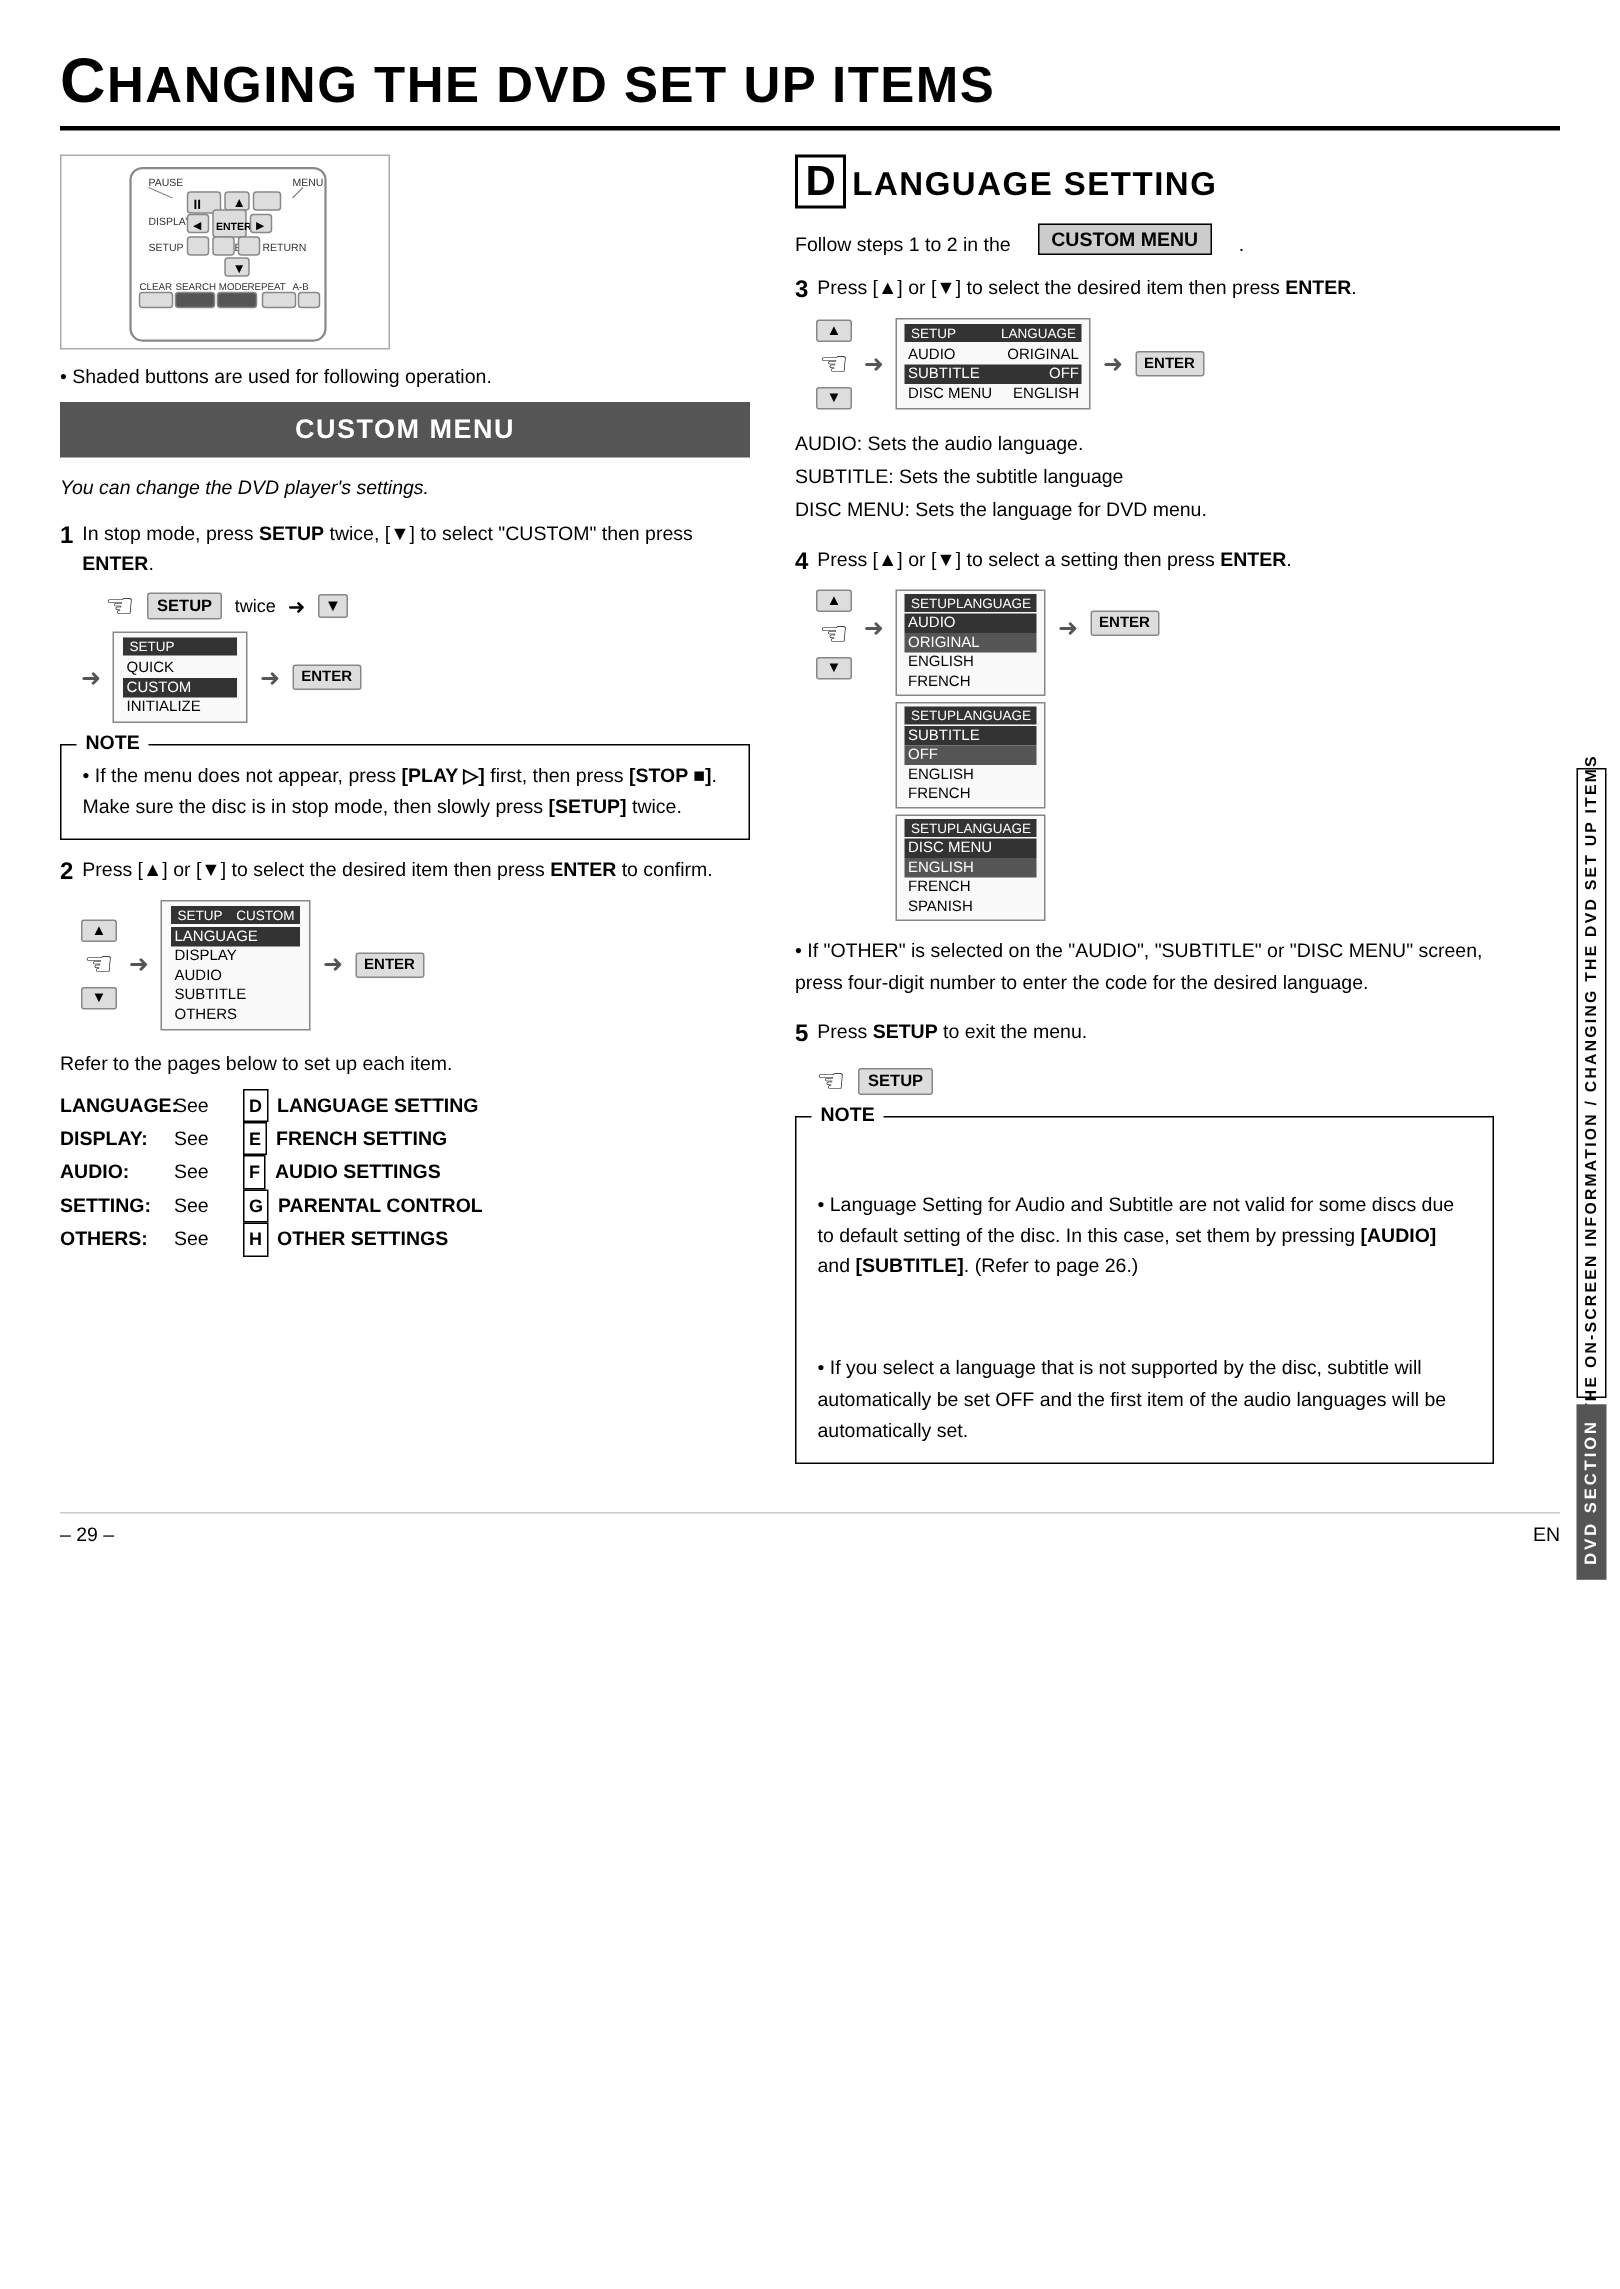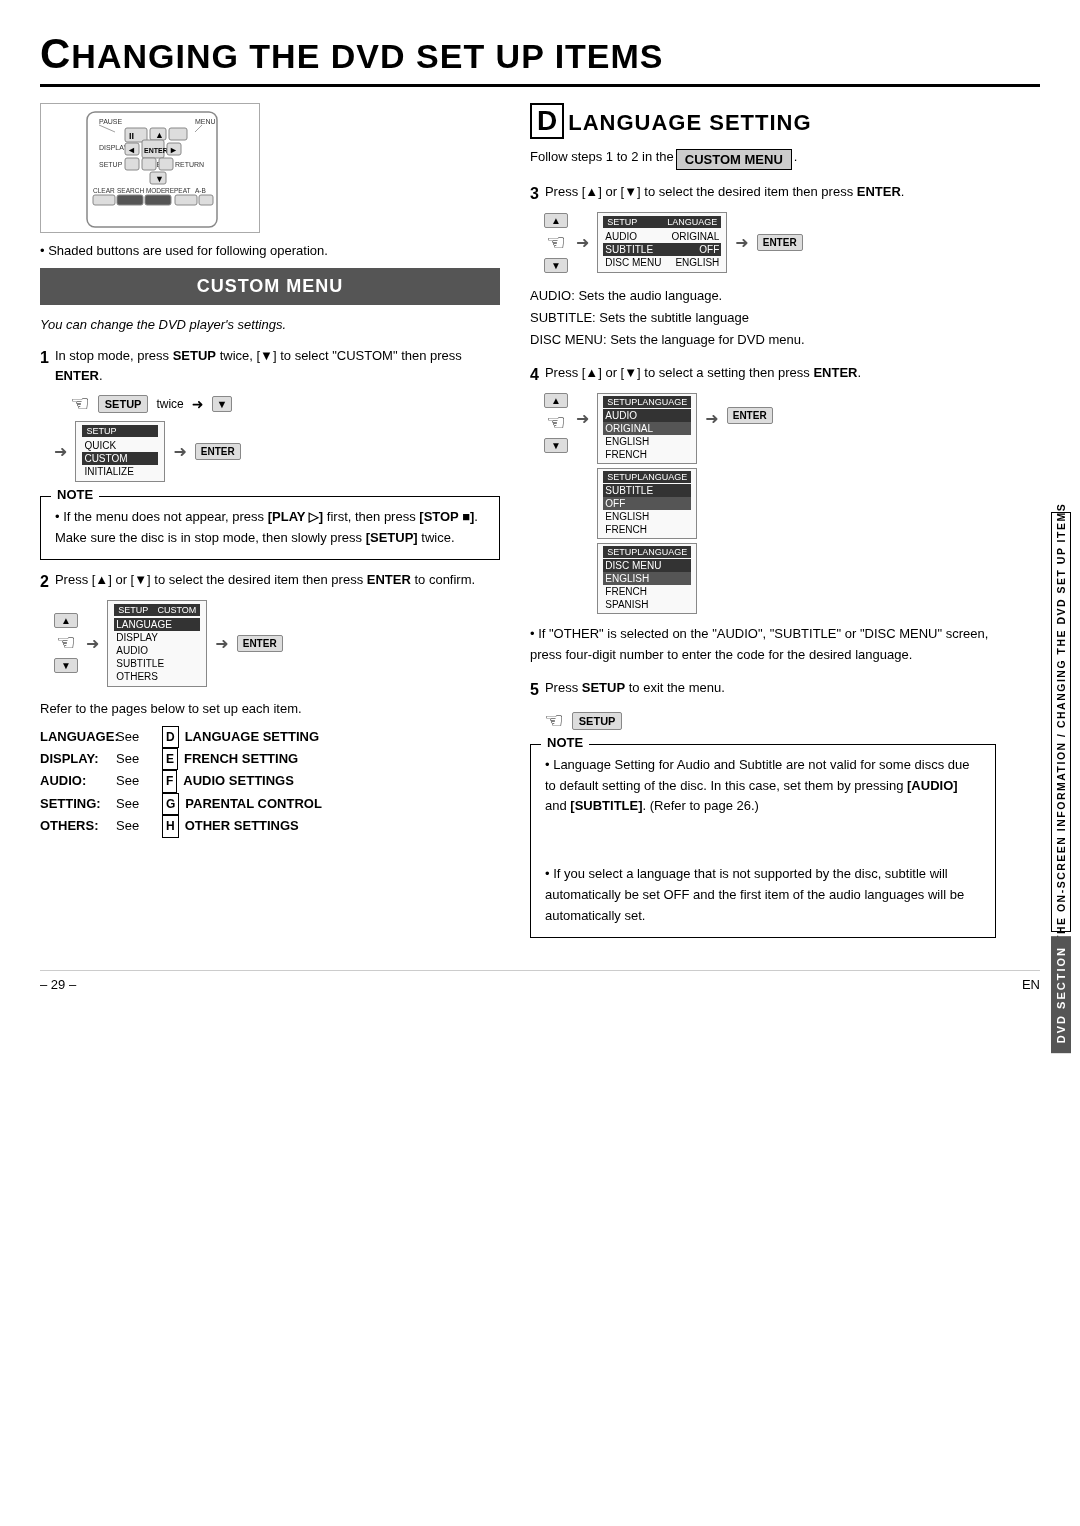--- a/index.html
+++ b/index.html
@@ -306,21 +306,21 @@
 
   </div>
 
   <div class="right-col">
 
     <div style="display:flex;align-items:baseline;gap:4px;margin-bottom:10px;">
       <span style="font-size:28px;font-weight:bold;border:2px solid #000;padding:0 5px;">D</span>
       <span style="font-size:22px;font-weight:bold;letter-spacing:1px;">LANGUAGE SETTING</span>
     </div>
 
-    <div style="margin-bottom:12px;font-size:13px;display:flex;align-items:flex-start;gap:2px;flex-wrap:wrap;">
+    <div style="margin-bottom:12px;font-size:13px;display:flex;align-items:flex-end;gap:18px;flex-wrap:wrap;">
       <span>Follow steps 1 to 2 in the</span>
       <span style="border:1px solid #000;padding:2px 8px;background:#ccc;font-weight:bold;font-size:13px;">CUSTOM MENU</span>
       <span>.</span>
     </div>
 
     <div class="step" style="margin-bottom:12px;">
       <div style="display:flex;gap:6px;line-height:1.5;">
         <span style="font-size:16px;font-weight:bold;flex-shrink:0;">3</span>
         <span>Press [▲] or [▼] to select the desired item then press <strong>ENTER</strong>.</span>
       </div>
@@ -425,21 +425,21 @@
       </div>
 
       <div style="display:flex;align-items:center;gap:8px;margin:6px 0 4px 14px;">
         <span style="font-size:22px;display:inline-block;transform:scaleX(-1);">☞</span>
         <div style="border:1px solid #888;background:#ddd;padding:2px 6px;font-size:11px;font-weight:bold;border-radius:2px;">SETUP</div>
       </div>
     </div>
 
     <div class="note-box" style="margin-top:10px;">
       <div class="note-title">NOTE</div>
-      <p style="font-size:13px;line-height:1.6;margin-bottom:6px;">
+      <p style="font-size:13px;line-height:1.6;margin-bottom:6px;margin-top:38px;">
         • Language Setting for Audio and Subtitle are not valid for some discs due to default setting of the disc. In this case, set them by pressing <strong>[AUDIO]</strong> and <strong>[SUBTITLE]</strong>. (Refer to page 26.)
       </p>
       <p style="font-size:13px;line-height:1.6;margin-top:47px;">
         • If you select a language that is not supported by the disc, subtitle will automatically be set OFF and the first item of the audio languages will be automatically set.
       </p>
     </div>
 
   </div>
 </div>
 

